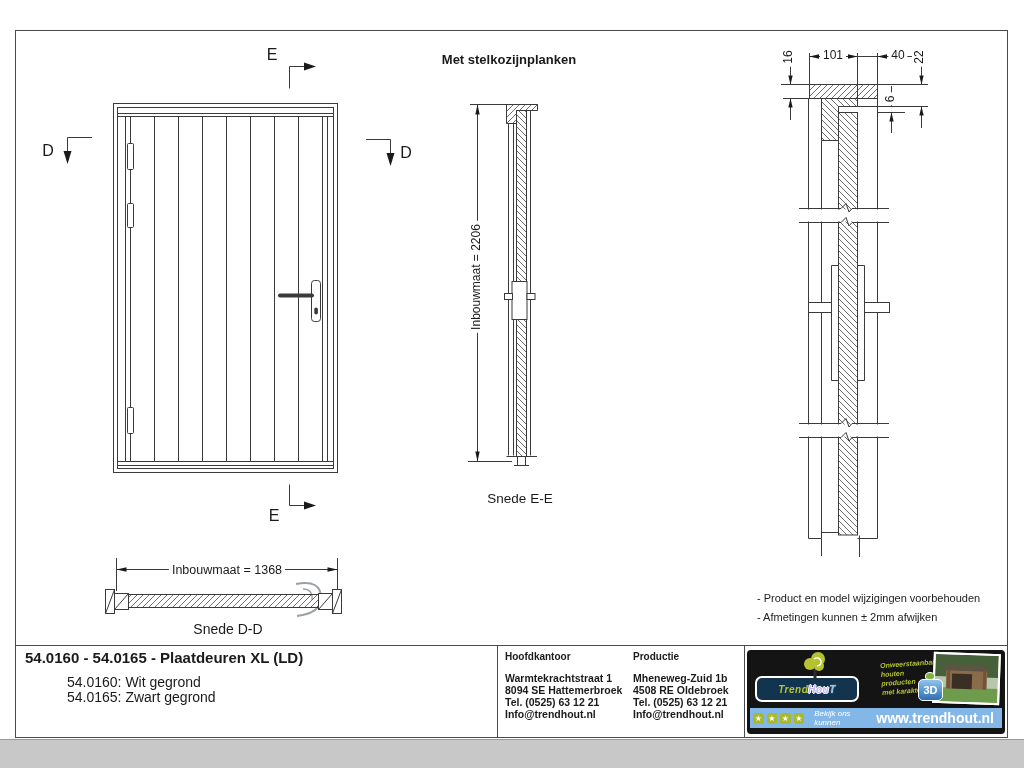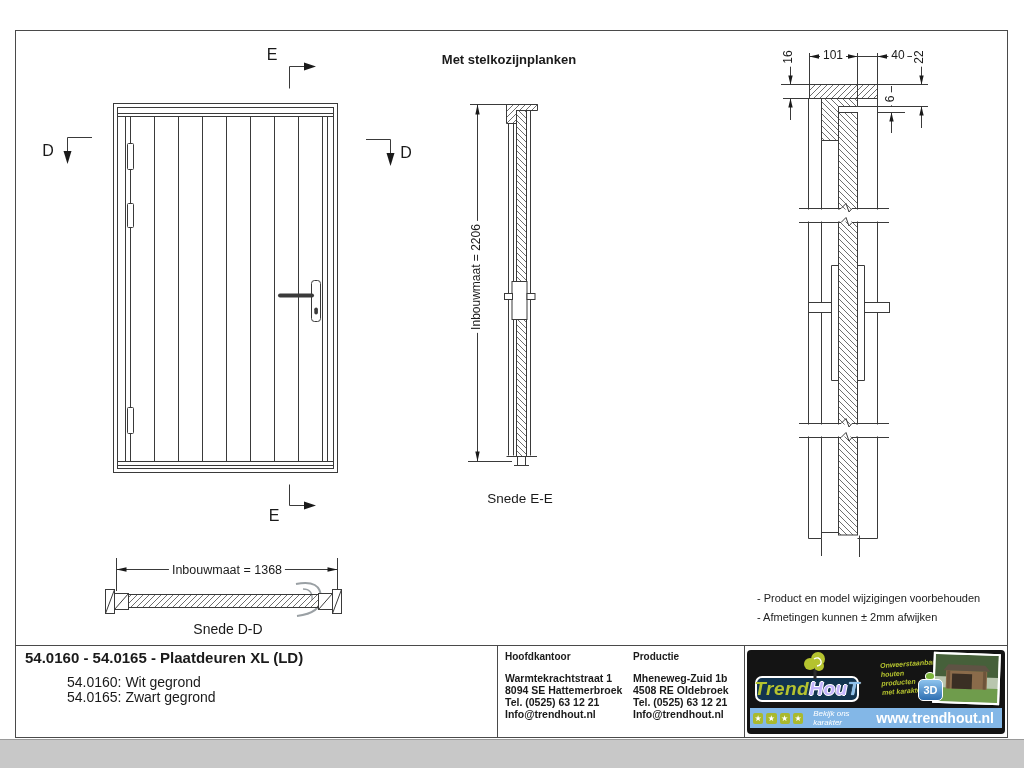--- a/index.html
+++ b/index.html
@@ -20,21 +20,21 @@
   .tb-head { font-size:10px; font-weight:bold; }
   .tb-line { font-size:10.5px; font-weight:bold; }
   .sec-label { font-size:13.5px; }
 
   
   .brand { position:absolute; left:747px; top:650px; width:258px; height:84px;
            background:#141414; border-radius:4px; }
   .logo-box { position:absolute; left:8px; top:26px; width:104px; height:26px;
               background:#12344f; border:2px solid #fff; border-radius:7px;
               display:flex; align-items:center; justify-content:center;
-              font-weight:bold; font-style:italic; font-size:19px; letter-spacing:.5px; }
+              font-weight:bold; font-style:italic; font-size:10px; letter-spacing:.5px; }
   .logo-trend { color:#b5c32f; }
   .logo-hou { color:#c4b5fd; text-shadow:-1px 0 #fff,1px 0 #fff,0 -1px #fff,0 1px #fff; }
   .logo-t { color:#8fc2ec; text-shadow:0 0 1px #fff; }
   .tree { position:absolute; left:55px; top:1px; }
   .tagline { position:absolute; left:134px; top:9px; width:58px;
              font-size:7px; font-style:italic; font-weight:bold; color:#b5c32f;
              transform:rotate(-4deg); line-height:9px; }
   .badge3d { position:absolute; left:171px; top:29px; width:25px; height:22px;
              border:1.5px solid #fff; border-radius:5px;
              background:linear-gradient(#8ec4ee,#2f6fb2);
@@ -291,18 +291,18 @@
       <rect x="17" y="19" width="20" height="15" fill="#3a2f24"></rect>
       <rect x="12" y="16" width="3" height="18" fill="#6e543a"></rect>
       <rect x="48" y="16" width="3" height="18" fill="#6e543a"></rect>
     </svg>
   </div>
   <div class="bar">
     <span class="star">★</span>
     <span class="star">★</span>
     <span class="star">★</span>
     <span class="star">★</span>
-    <span class="cta">Bekijk ons karakter</span>
+    <span class="cta">Bekijk ons kunnen</span>
     <span class="site">www.trendhout.nl</span>
   </div>
 </div>
 
 <div class="bottom-strip"></div>
 
 </body></html>

